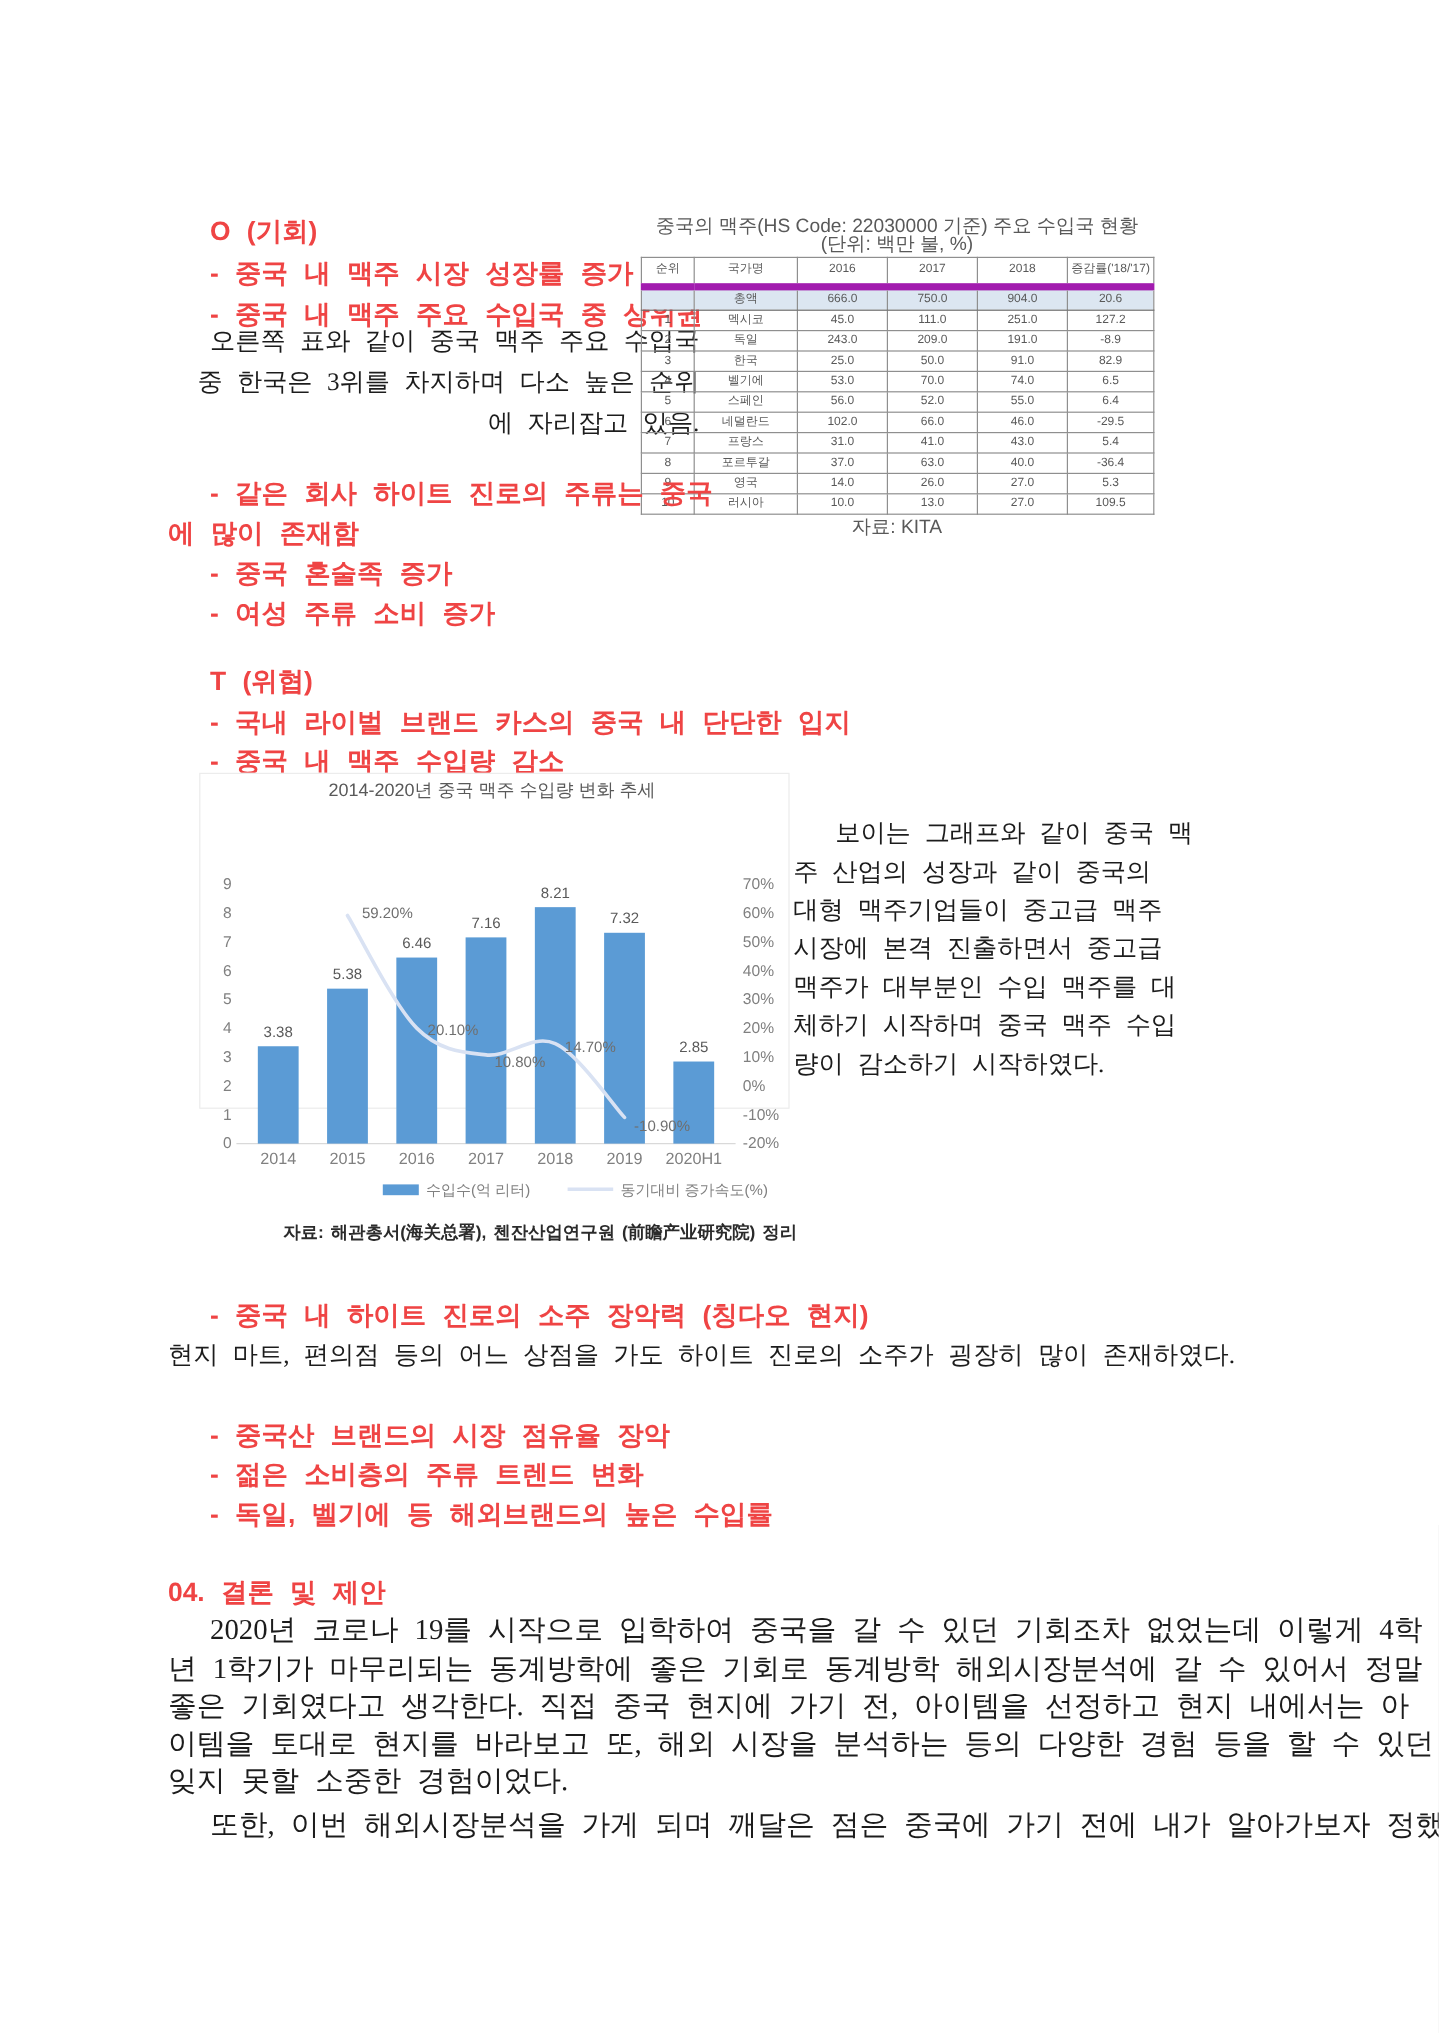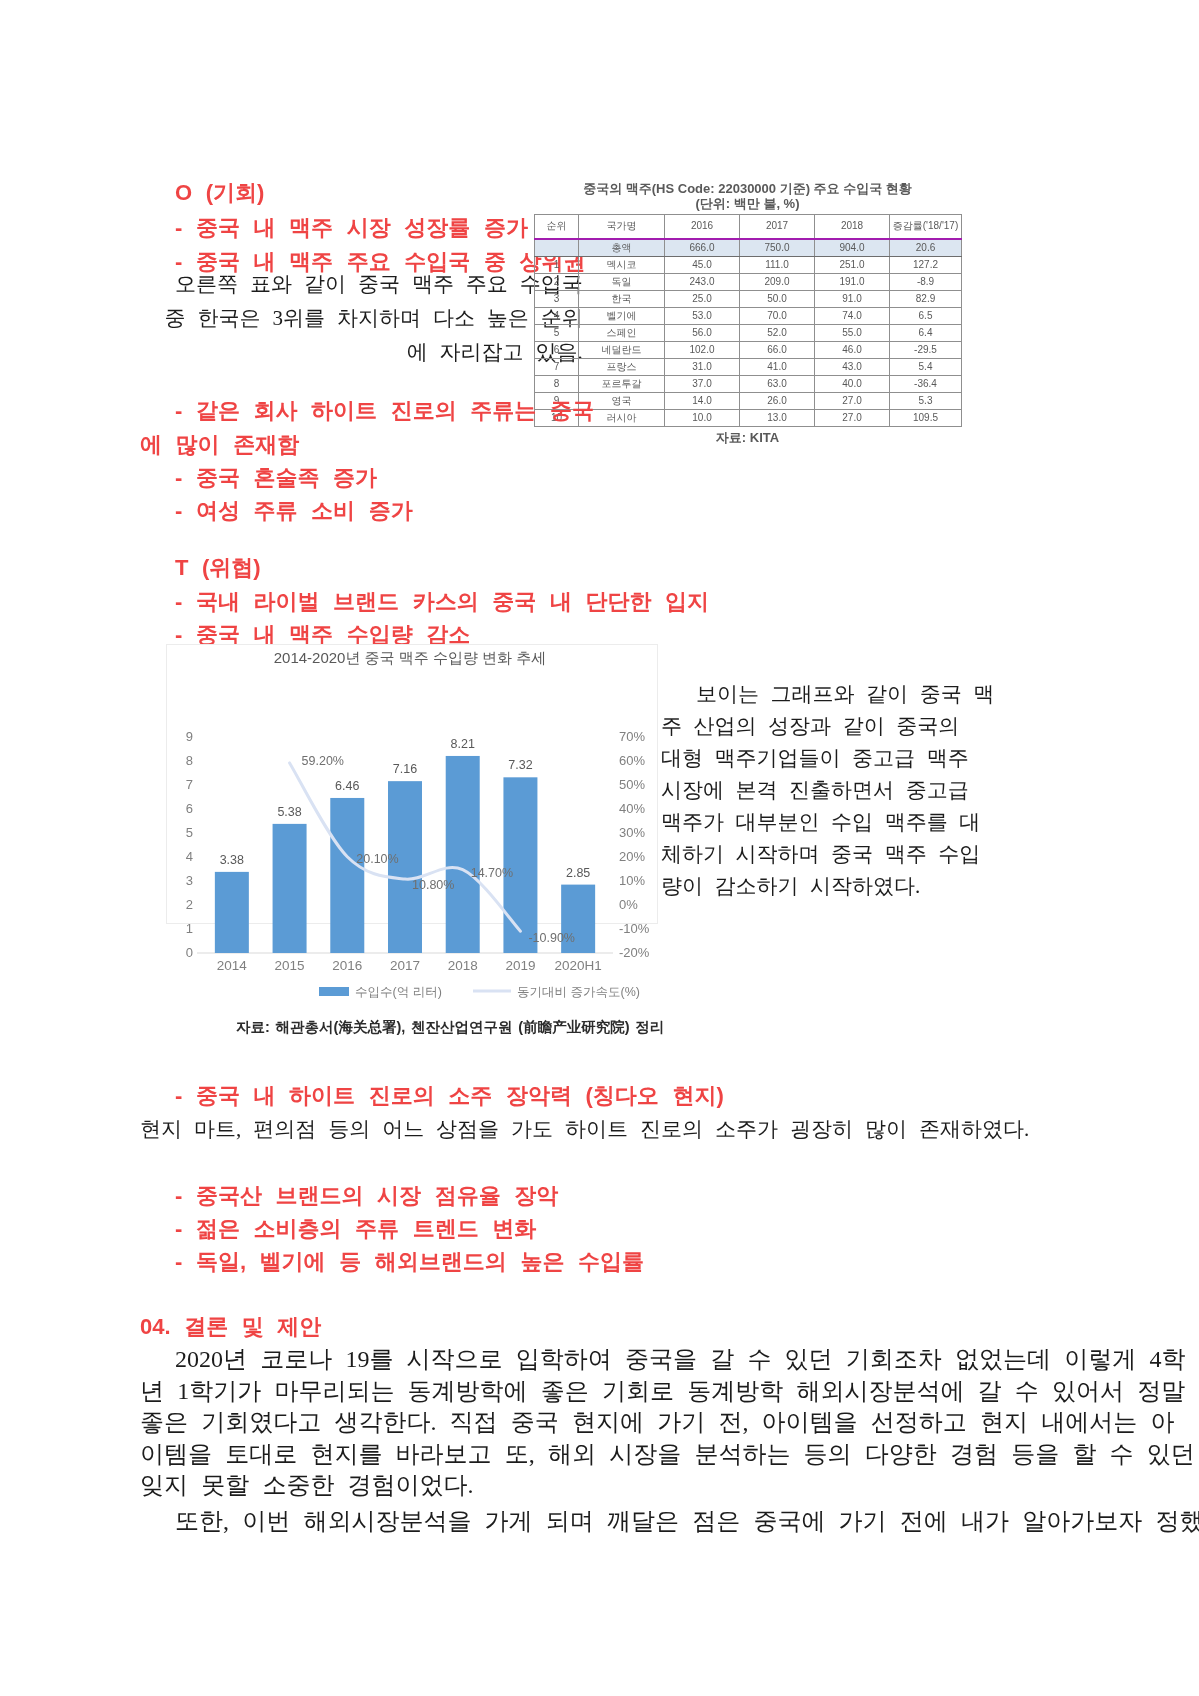--- a/index.html
+++ b/index.html
@@ -21,34 +21,34 @@
   }
 
   
   .serif {
     font-size:21px; color:#1c1c1c; word-spacing:0.32em; line-height:34px;
   }
 
   
   .tbl-title, .tbl-unit, .tbl-src {
     font-family:"Liberation Sans", sans-serif;
-    font-size:13px; color:#595959; text-align:center; line-height:15px;font-weight:bold;
+    font-size:16px; color:#595959; text-align:center; line-height:15px;
   }
   table.imp {
     width:100%; border-collapse:collapse; margin-top:3px;
     font-family:"Liberation Sans", sans-serif; font-size:10px; color:#595959;
     table-layout:fixed;
   }
   table.imp th, table.imp td {
     border:1px solid #8f8f8f; text-align:center; vertical-align:middle;
     padding:2px 1px; line-height:12px; font-weight:400; overflow:hidden;
   }
   table.imp thead th { height:24px; }
   table.imp tbody td { height:17px; }
-  table.imp tr.total-row td { border-top:2px solid #a21caf; border-bottom:1.5px solid #6d6d6d; }
+  table.imp tr.total-row td { border-top:6px solid #a21caf; border-bottom:1.5px solid #6d6d6d; }
   .tbl-src { margin-top:3px; }
 
   
   .chart-box { border:1px solid #ececec; background:#fff; }
 
   .chart-source {
     font-family:"Liberation Sans", sans-serif;
     font-weight:700; font-size:14.5px; color:#2b2b2b; word-spacing:0.12em;
   }
 

